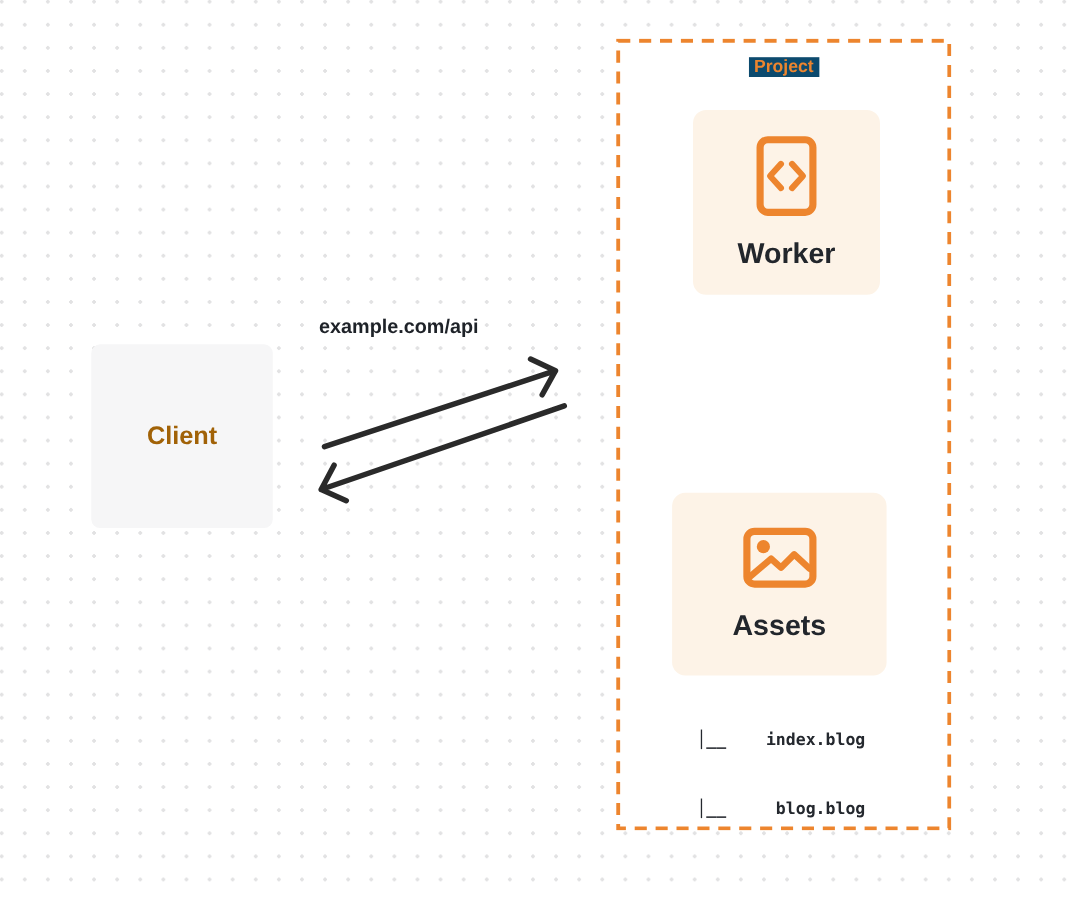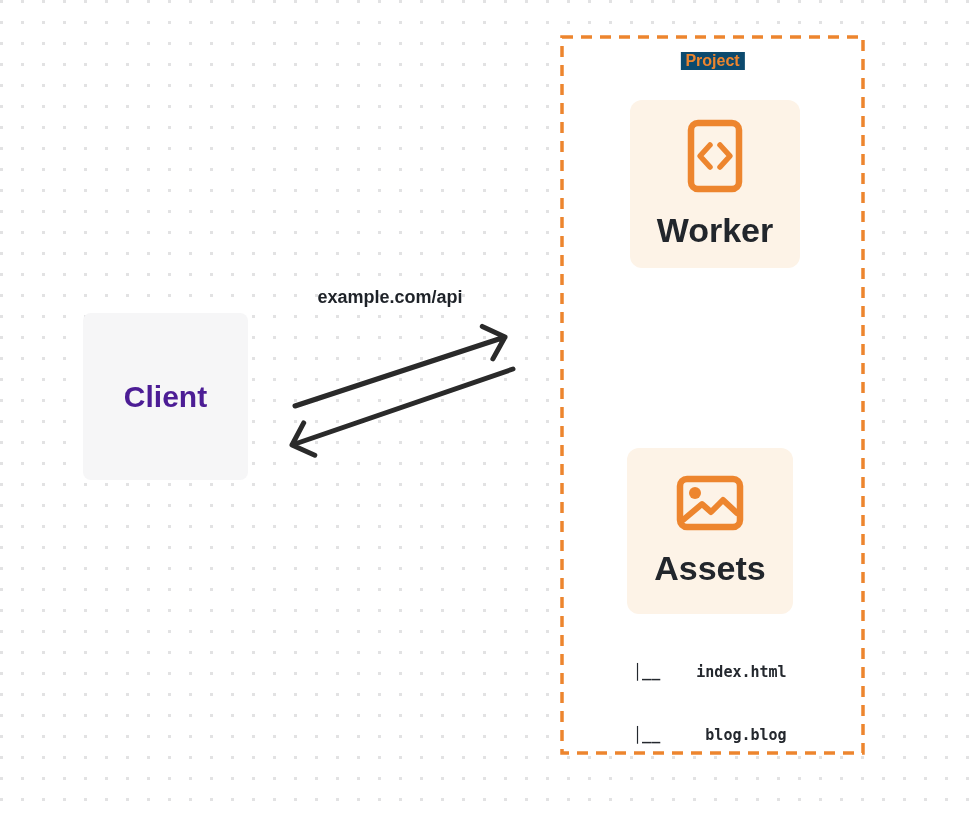--- a/index.html
+++ b/index.html
@@ -15,32 +15,32 @@
     background-image: radial-gradient(circle, #e2e2e3 1.7px, rgba(0,0,0,0) 1.8px);
     background-size: 21px 21px;
     background-position: 12px 12px;
   }
   .arrows {
     position: absolute; left: 0; top: 0;
     pointer-events: none;
   }
   .url-label {
     position: absolute; left: 290px; top: 287px; width: 200px;
-    text-align: center;
+    text-align: left;
     font-size: 18px; font-weight: bold; color: #1e2228;
   }
   .client-box {
     position: absolute; left: 83px; top: 313px;
     width: 165px; height: 167px;
     background: #f6f6f7;
     border-radius: 8px;
     display: flex; align-items: center; justify-content: center;
   }
   .client-box .lbl {
-    font-size: 30px; font-weight: bold; color: #4c1d95;
+    font-size: 23px; font-weight: bold; color: #a16207;
   }
   .project-box {
     position: absolute; left: 560px; top: 35px;
     width: 305px; height: 720px;
     background: #ffffff;
   }
   .project-border { position: absolute; left: 0; top: 0; }
   .project-label {
     position: absolute; top: -16px; left: 50%;
     transform: translateX(-50%);
@@ -52,22 +52,22 @@
   }
   .card {
     position: absolute;
     background: #fdf3e7;
     border-radius: 12px;
     display: flex; flex-direction: column;
     align-items: center; justify-content: center;
     gap: 18px;
   }
   .card-worker { left: 70px; top: 65px; width: 170px; height: 168px; }
-  .card-assets { left: 67px; top: 413px; width: 166px; height: 166px; }
-  .card .lbl { font-size: 34px; font-weight: bold; color: #22262c; }
+  .card-assets { left: 51px; top: 413px; width: 195px; height: 166px; }
+  .card .lbl { font-size: 26px; font-weight: bold; color: #22262c; }
   .tree {
     position: absolute; left: 46px; top: 585px;
     font-family: "DejaVu Sans Mono", monospace;
     font-size: 15px; line-height: 21px; font-weight: bold;
     color: #24282e;
     white-space: pre;
   }
 </style>
 </head>
 <body>
@@ -105,19 +105,19 @@
     <div class="card card-assets">
       <svg width="68" height="56" viewBox="0 0 68 56">
         <rect x="4" y="4" width="60" height="48" rx="7" fill="none" stroke="#ed852e" stroke-width="6.5" stroke-linejoin="round"></rect>
         <circle cx="19" cy="18" r="6" fill="#ed852e"></circle>
         <path d="M7,45 L26,29 L35,37 L47,25 L61,38" fill="none" stroke="#ed852e" stroke-width="6" stroke-linecap="round" stroke-linejoin="round"></path>
       </svg>
       <div class="lbl">Assets</div>
     </div>
 
     <div class="tree">
-      <div>   │__    index.html</div>
+      <div>   │__    index.blog</div>
       <div>   │__     blog.blog</div>
       
     </div>
 
   </div>
 </div>
 
 </body></html>

